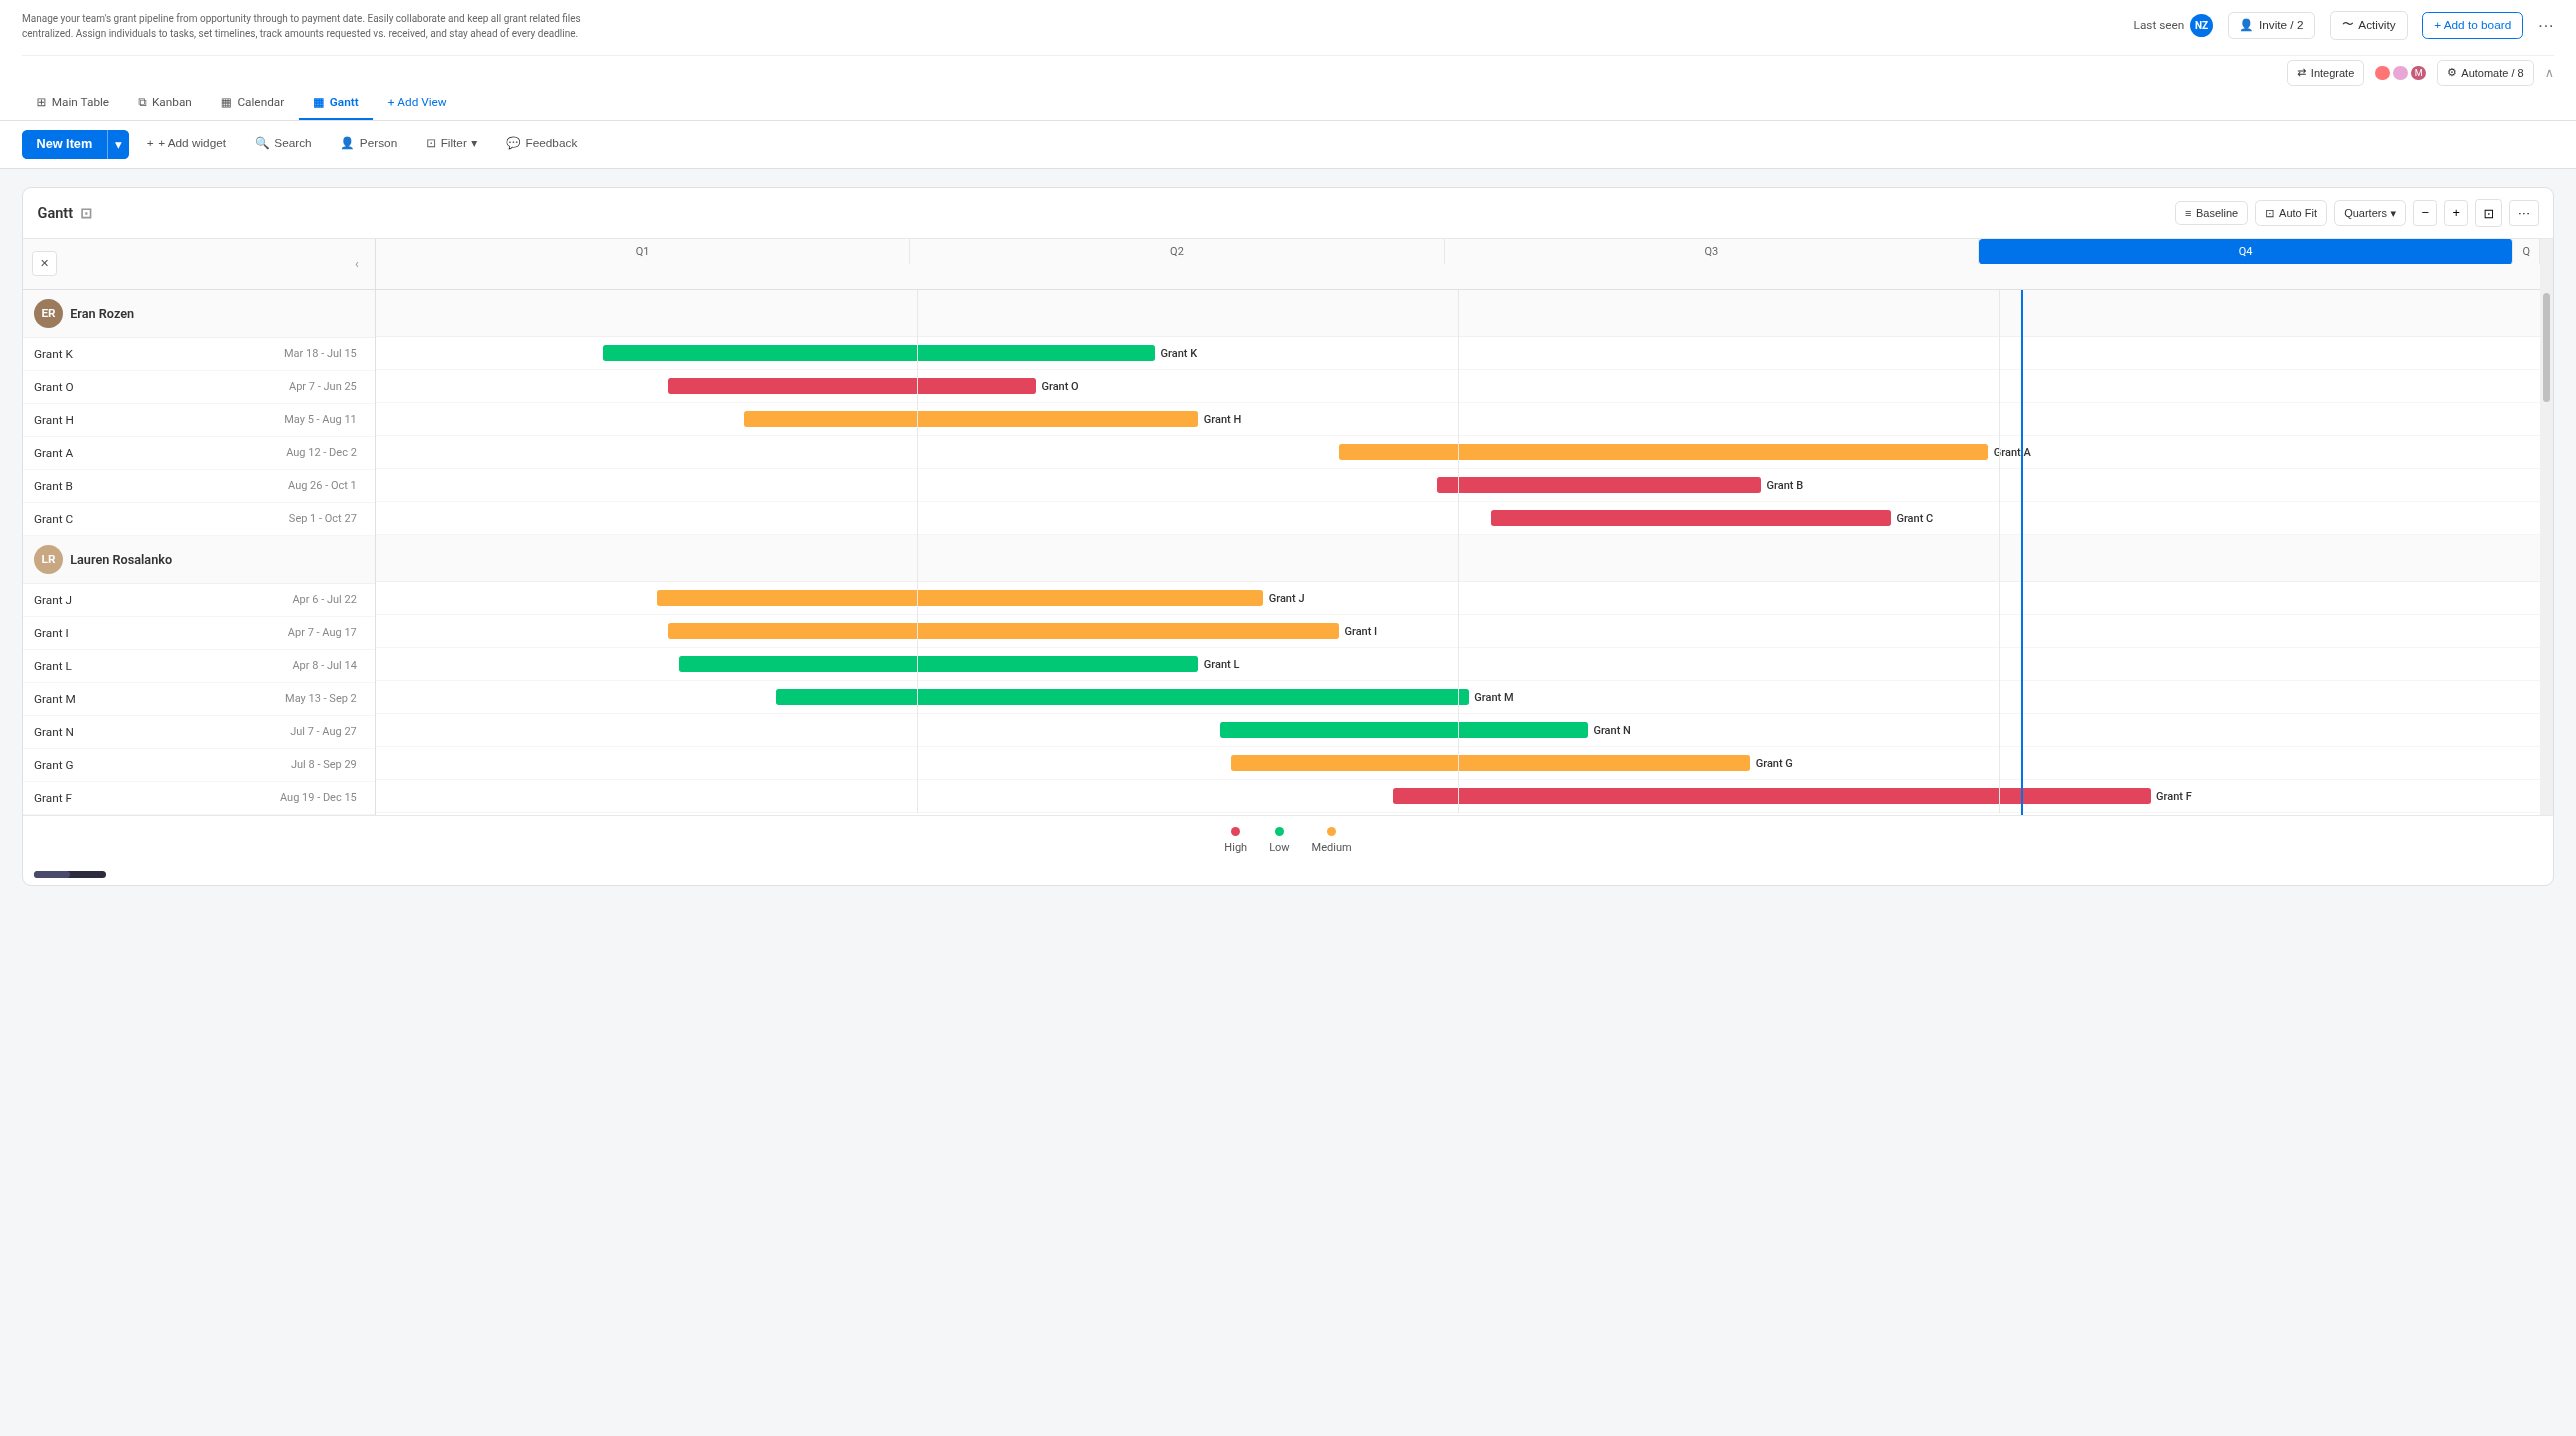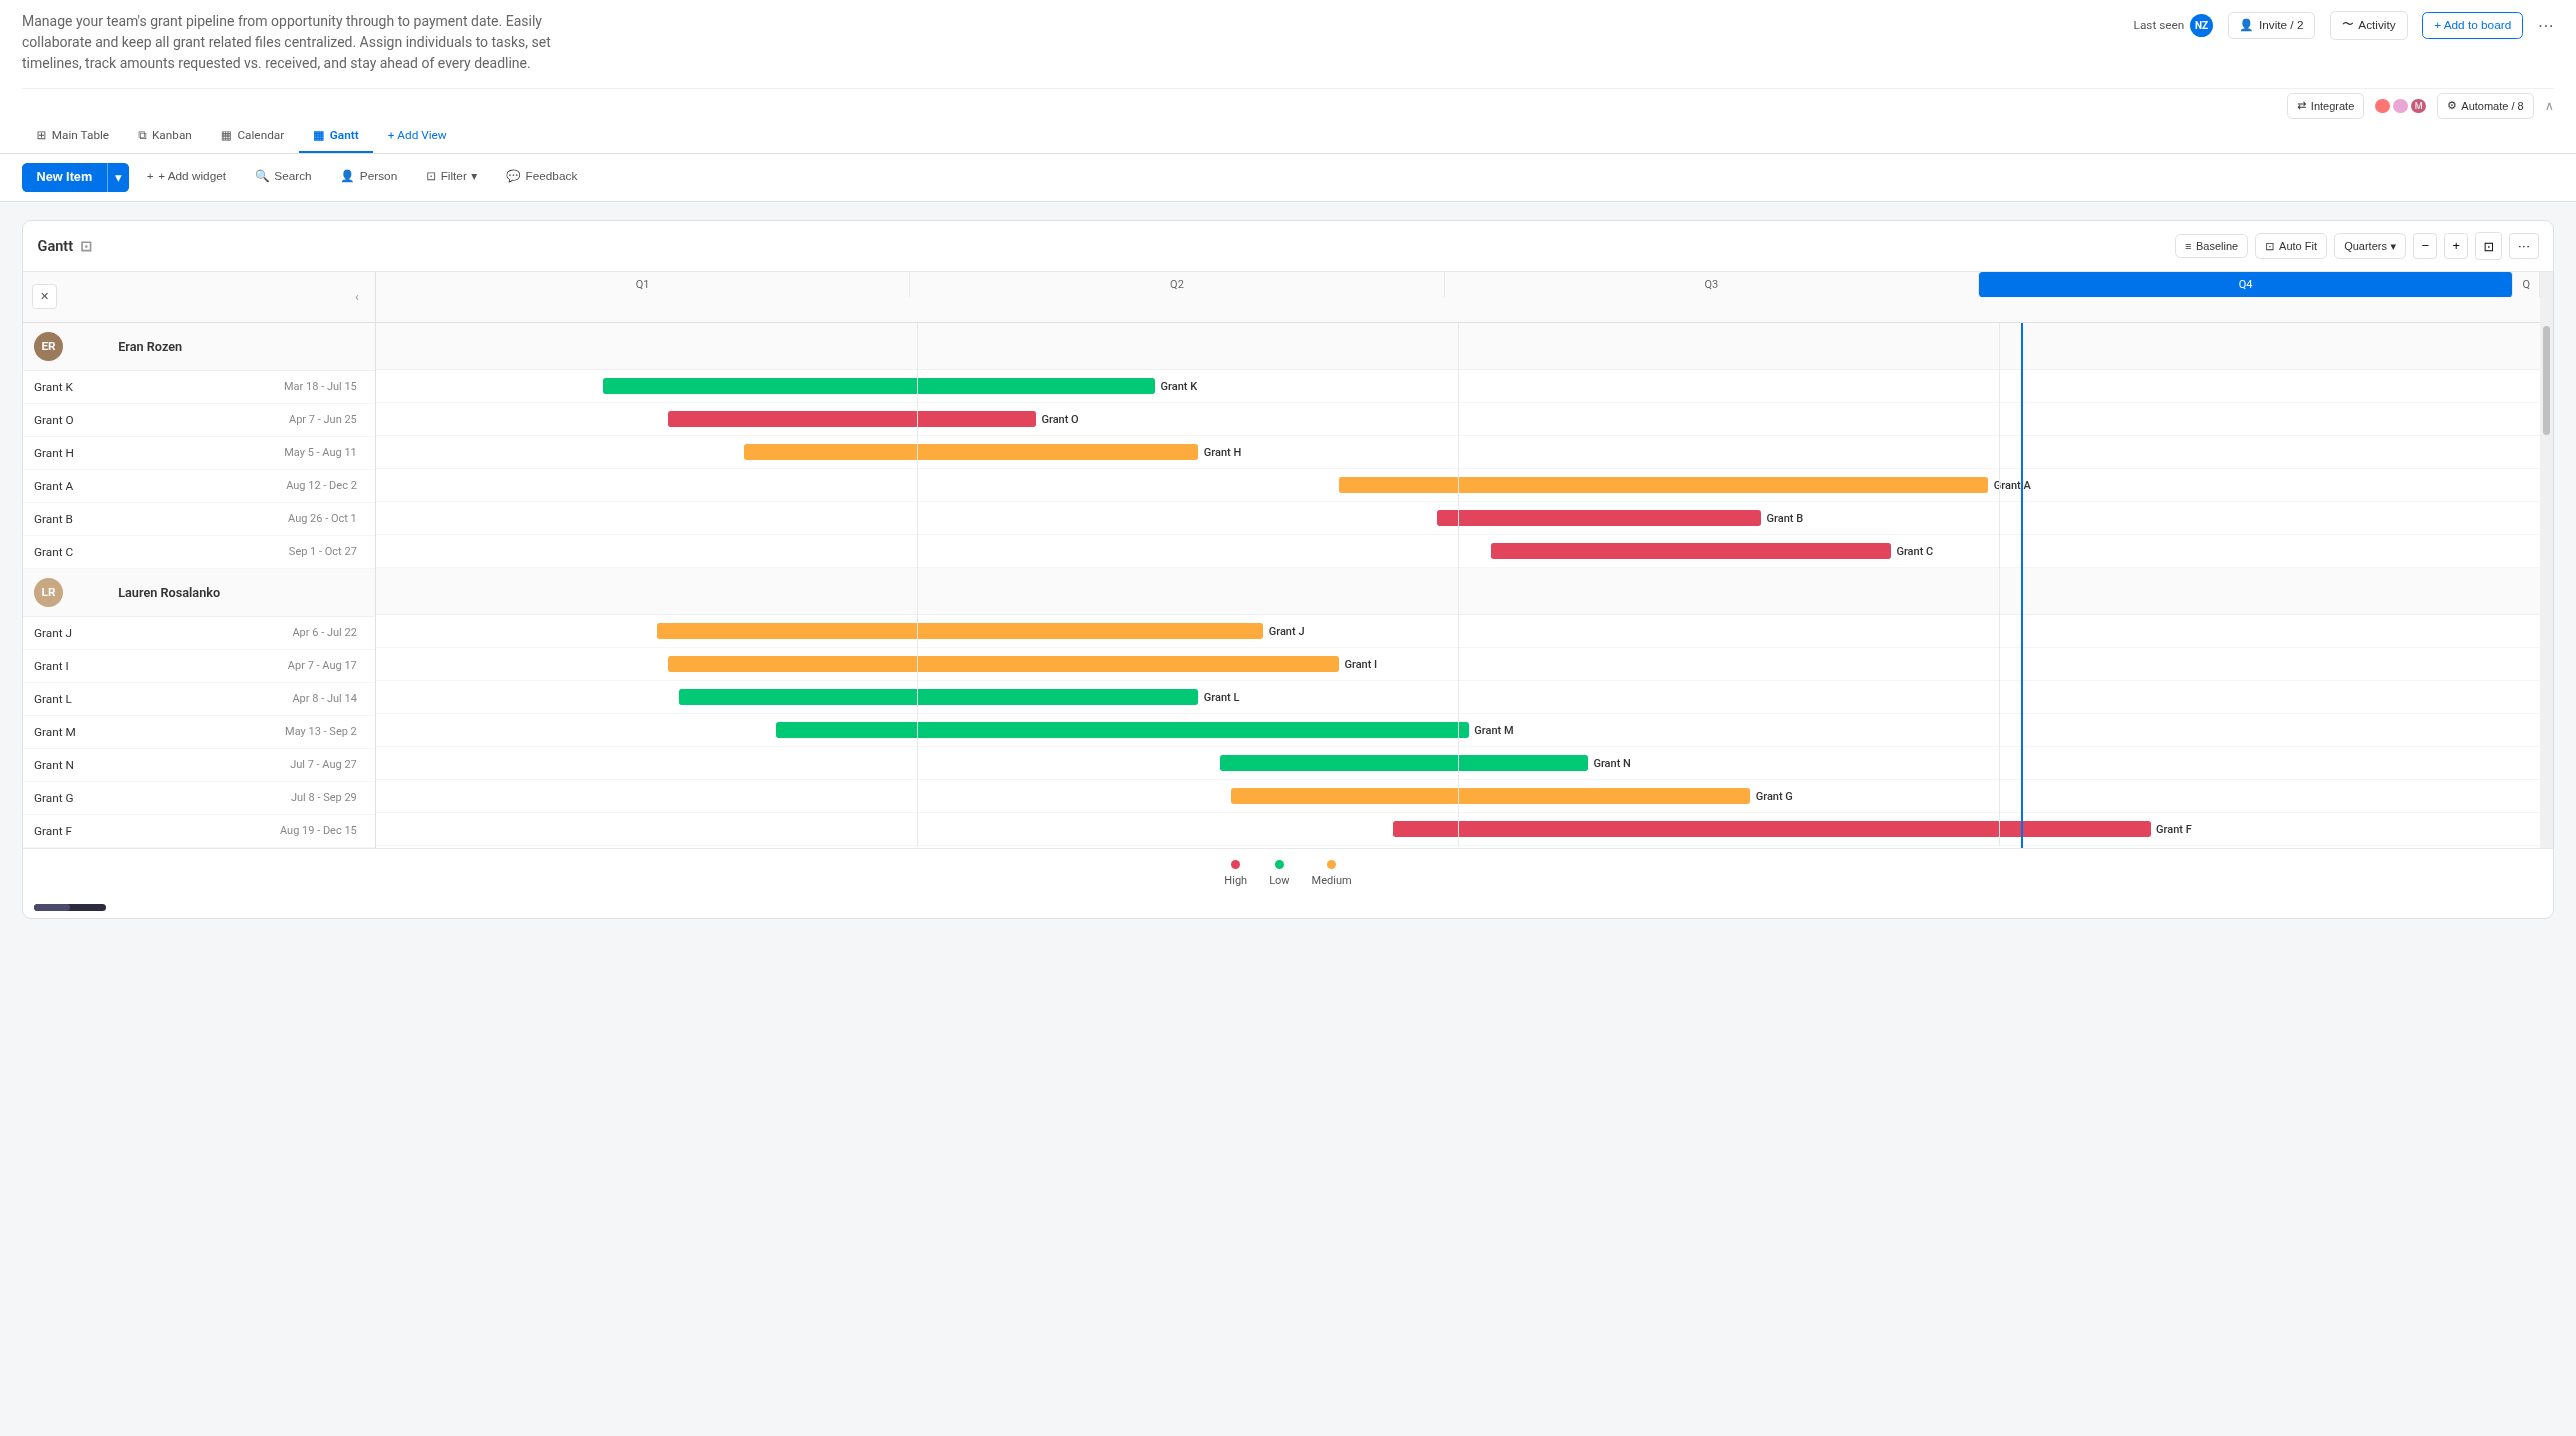--- a/index.html
+++ b/index.html
@@ -4,21 +4,21 @@
   <style>
     * { box-sizing: border-box; margin: 0; padding: 0; }
     body { font-family: -apple-system, BlinkMacSystemFont, 'Segoe UI', Roboto, sans-serif; background: #f5f6f8; color: #333; font-size: 12.7px; }
 
     .top-bar { background: #fff; border-bottom: 0.9px solid #e0e0e0; padding: 11px 22px 0; }
     .app-header { display: flex; align-items: flex-start; justify-content: space-between; padding-bottom: 7.2px; }
     .app-title-row { display: flex; align-items: center; gap: 7.2px; }
     .app-title { font-size: 23.5px; font-weight: 700; color: #111; }
     .title-icon { color: #999; font-size: 14.5px; cursor: pointer; }
     .star-icon { color: #ccc; font-size: 14.5px; cursor: pointer; }
-    .app-desc { font-size: 14px; color: #666; max-width: 579px; line-height: 1.5; padding-bottom: 7.2px; }
+    .app-desc { font-size: 10px; color: #666; max-width: 579px; line-height: 1.5; padding-bottom: 7.2px; }
     .header-right { display: flex; align-items: center; gap: 14.5px; }
     .last-seen { display: flex; align-items: center; gap: 5.4px; font-size: 11.8px; color: #555; }
     .avatar-nz { width: 23.5px; height: 23.5px; border-radius: 50%; background: #0073ea; color: #fff; display: flex; align-items: center; justify-content: center; font-size: 10px; font-weight: 700; }
     .header-btn { display: flex; align-items: center; gap: 4.5px; padding: 5.4px 11px; border-radius: 5.4px; border: 0.9px solid #e0e0e0; background: #fff; cursor: pointer; font-size: 11.8px; color: #333; }
     .add-board-btn { background: #fff; border: 0.9px solid #0073ea; color: #0073ea; }
     .more-btn { border: none; font-size: 16.3px; cursor: pointer; color: #555; background: none; }
 
     .nav-tabs { display: flex; align-items: center; gap: 0; }
     .nav-tab { display: flex; align-items: center; gap: 5.4px; padding: 9px 14.5px; cursor: pointer; font-size: 11.8px; color: #555; border-bottom: 2.7px solid transparent; white-space: nowrap; }
     .nav-tab.active { color: #0073ea; border-bottom: 2.7px solid #0073ea; font-weight: 600; }
@@ -46,21 +46,21 @@
     .gantt-arrow-left { width: 22px; height: 22px; display: flex; align-items: center; justify-content: center; cursor: pointer; color: #999; font-size: 12.7px; position: absolute; right: 7.2px; }
 
     .gantt-timeline-header { height: 51px; border-bottom: 0.9px solid #e0e0e0; background: #fafafa; position: relative; }
     .year-row { text-align: center; font-weight: 700; font-size: 12.7px; padding-top: 5.4px; border-bottom: 0.9px solid #e0e0e0; height: 25px; line-height: 14.5px; }
     .quarters-row { display: flex; height: 25px; }
     .quarter-cell { flex: 1; text-align: center; font-size: 11px; color: #666; border-right: 0.9px solid #e8e8e8; line-height: 25px; position: relative; }
     .quarter-cell.active { background: #0073ea; color: #fff; border-radius: 3.6px; }
 
     .person-row { display: flex; align-items: center; gap: 7.2px; padding: 9px 11px; background: #fafafa; border-bottom: 0.9px solid #f0f0f0; }
     .person-avatar-placeholder { width: 29px; height: 29px; border-radius: 50%; background: #c8a882; display: flex; align-items: center; justify-content: center; font-size: 11.8px; font-weight: 600; color: #fff; }
-    .person-name { font-weight: 600; font-size: 12.7px; margin-left: 48px; }
+    .person-name { font-weight: 600; font-size: 12.7px; }
 
     .grant-row { display: flex; align-items: center; padding: 0 11px; height: 33px; border-bottom: 0.9px solid #f5f5f5; }
     .grant-name { font-size: 11.8px; color: #333; flex: 0 0 72px; }
     .grant-date { font-size: 11px; color: #888; flex: 1; text-align: right; padding-right: 7.2px; }
     .timeline-person-spacer { height: 47px; border-bottom: 0.9px solid #f0f0f0; background: #fafafa; }
     .timeline-grant-row { height: 33px; border-bottom: 0.9px solid #f5f5f5; position: relative; }
     .gantt-bar { position: absolute; height: 16.3px; top: 8.1px; border-radius: 2.7px; display: flex; align-items: center; padding-left: 5.4px; font-size: 10px; color: #fff; font-weight: 500; white-space: nowrap; overflow: visible; }
     .gantt-bar-label { position: absolute; left: calc(100% + 5.4px); color: #333; font-size: 11px; white-space: nowrap; }
 
     .today-line { position: absolute; top: 0; bottom: 0; width: 1.8px; background: #0073ea; z-index: 10; }

